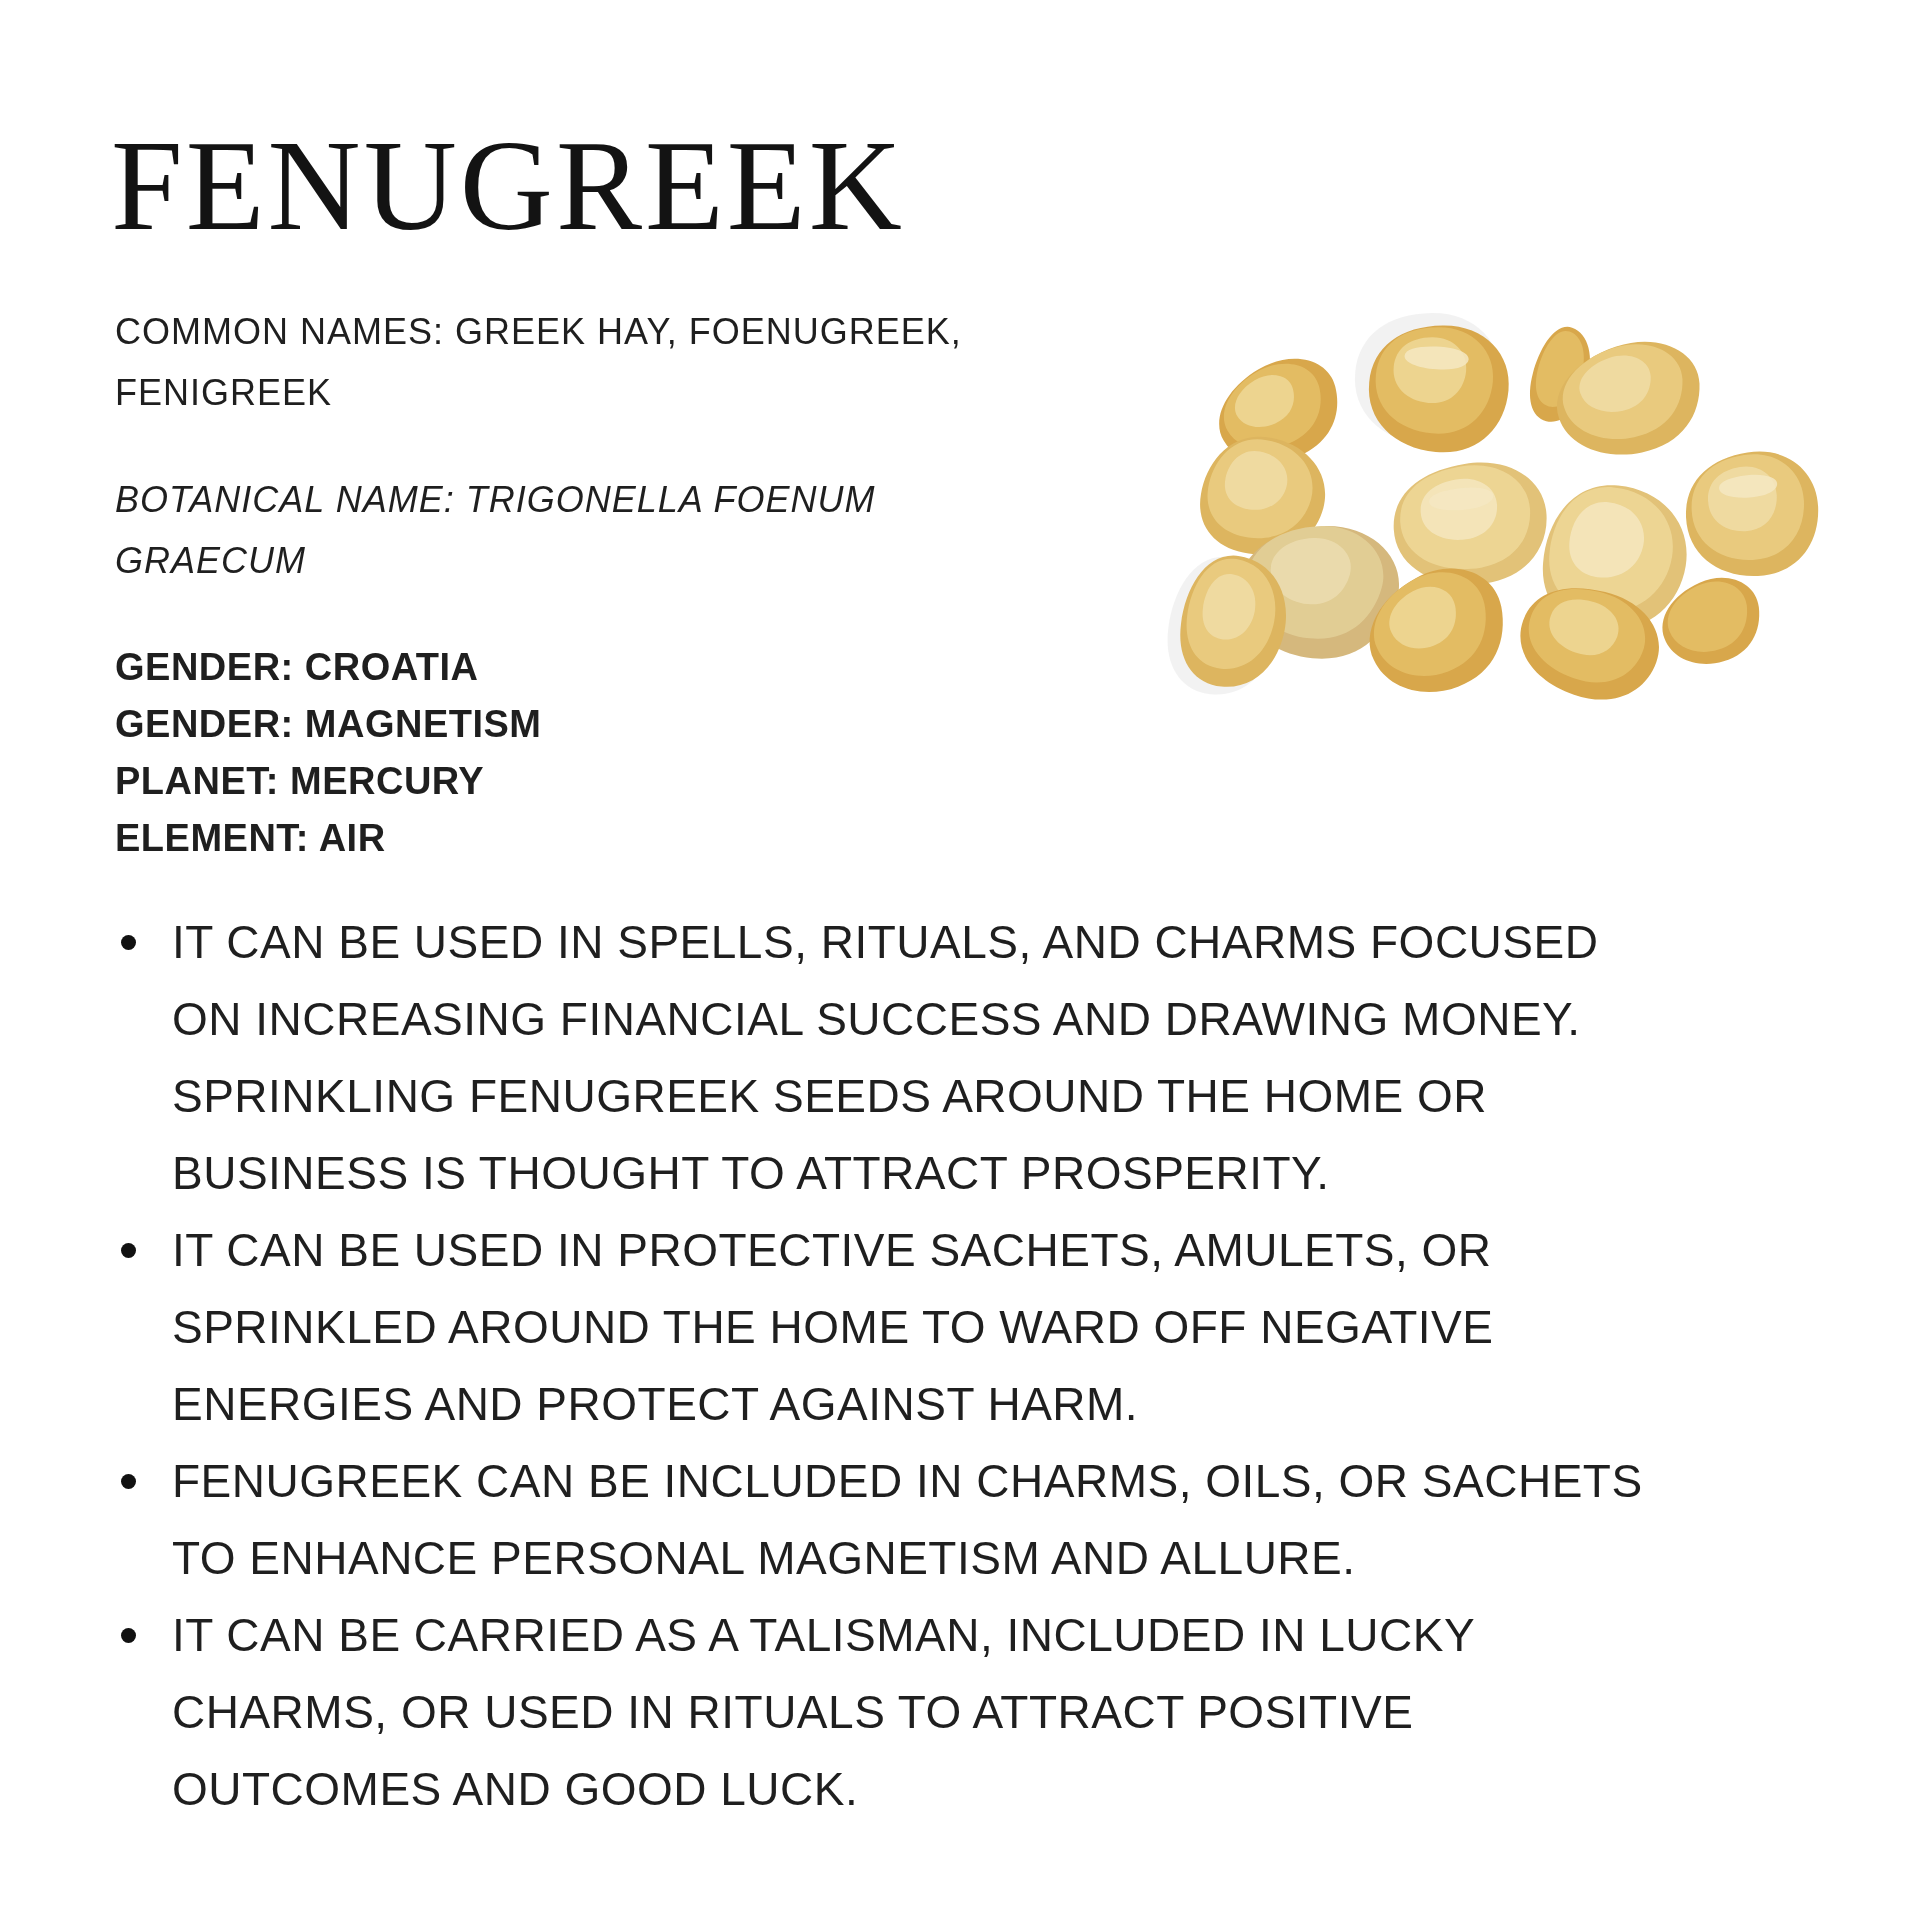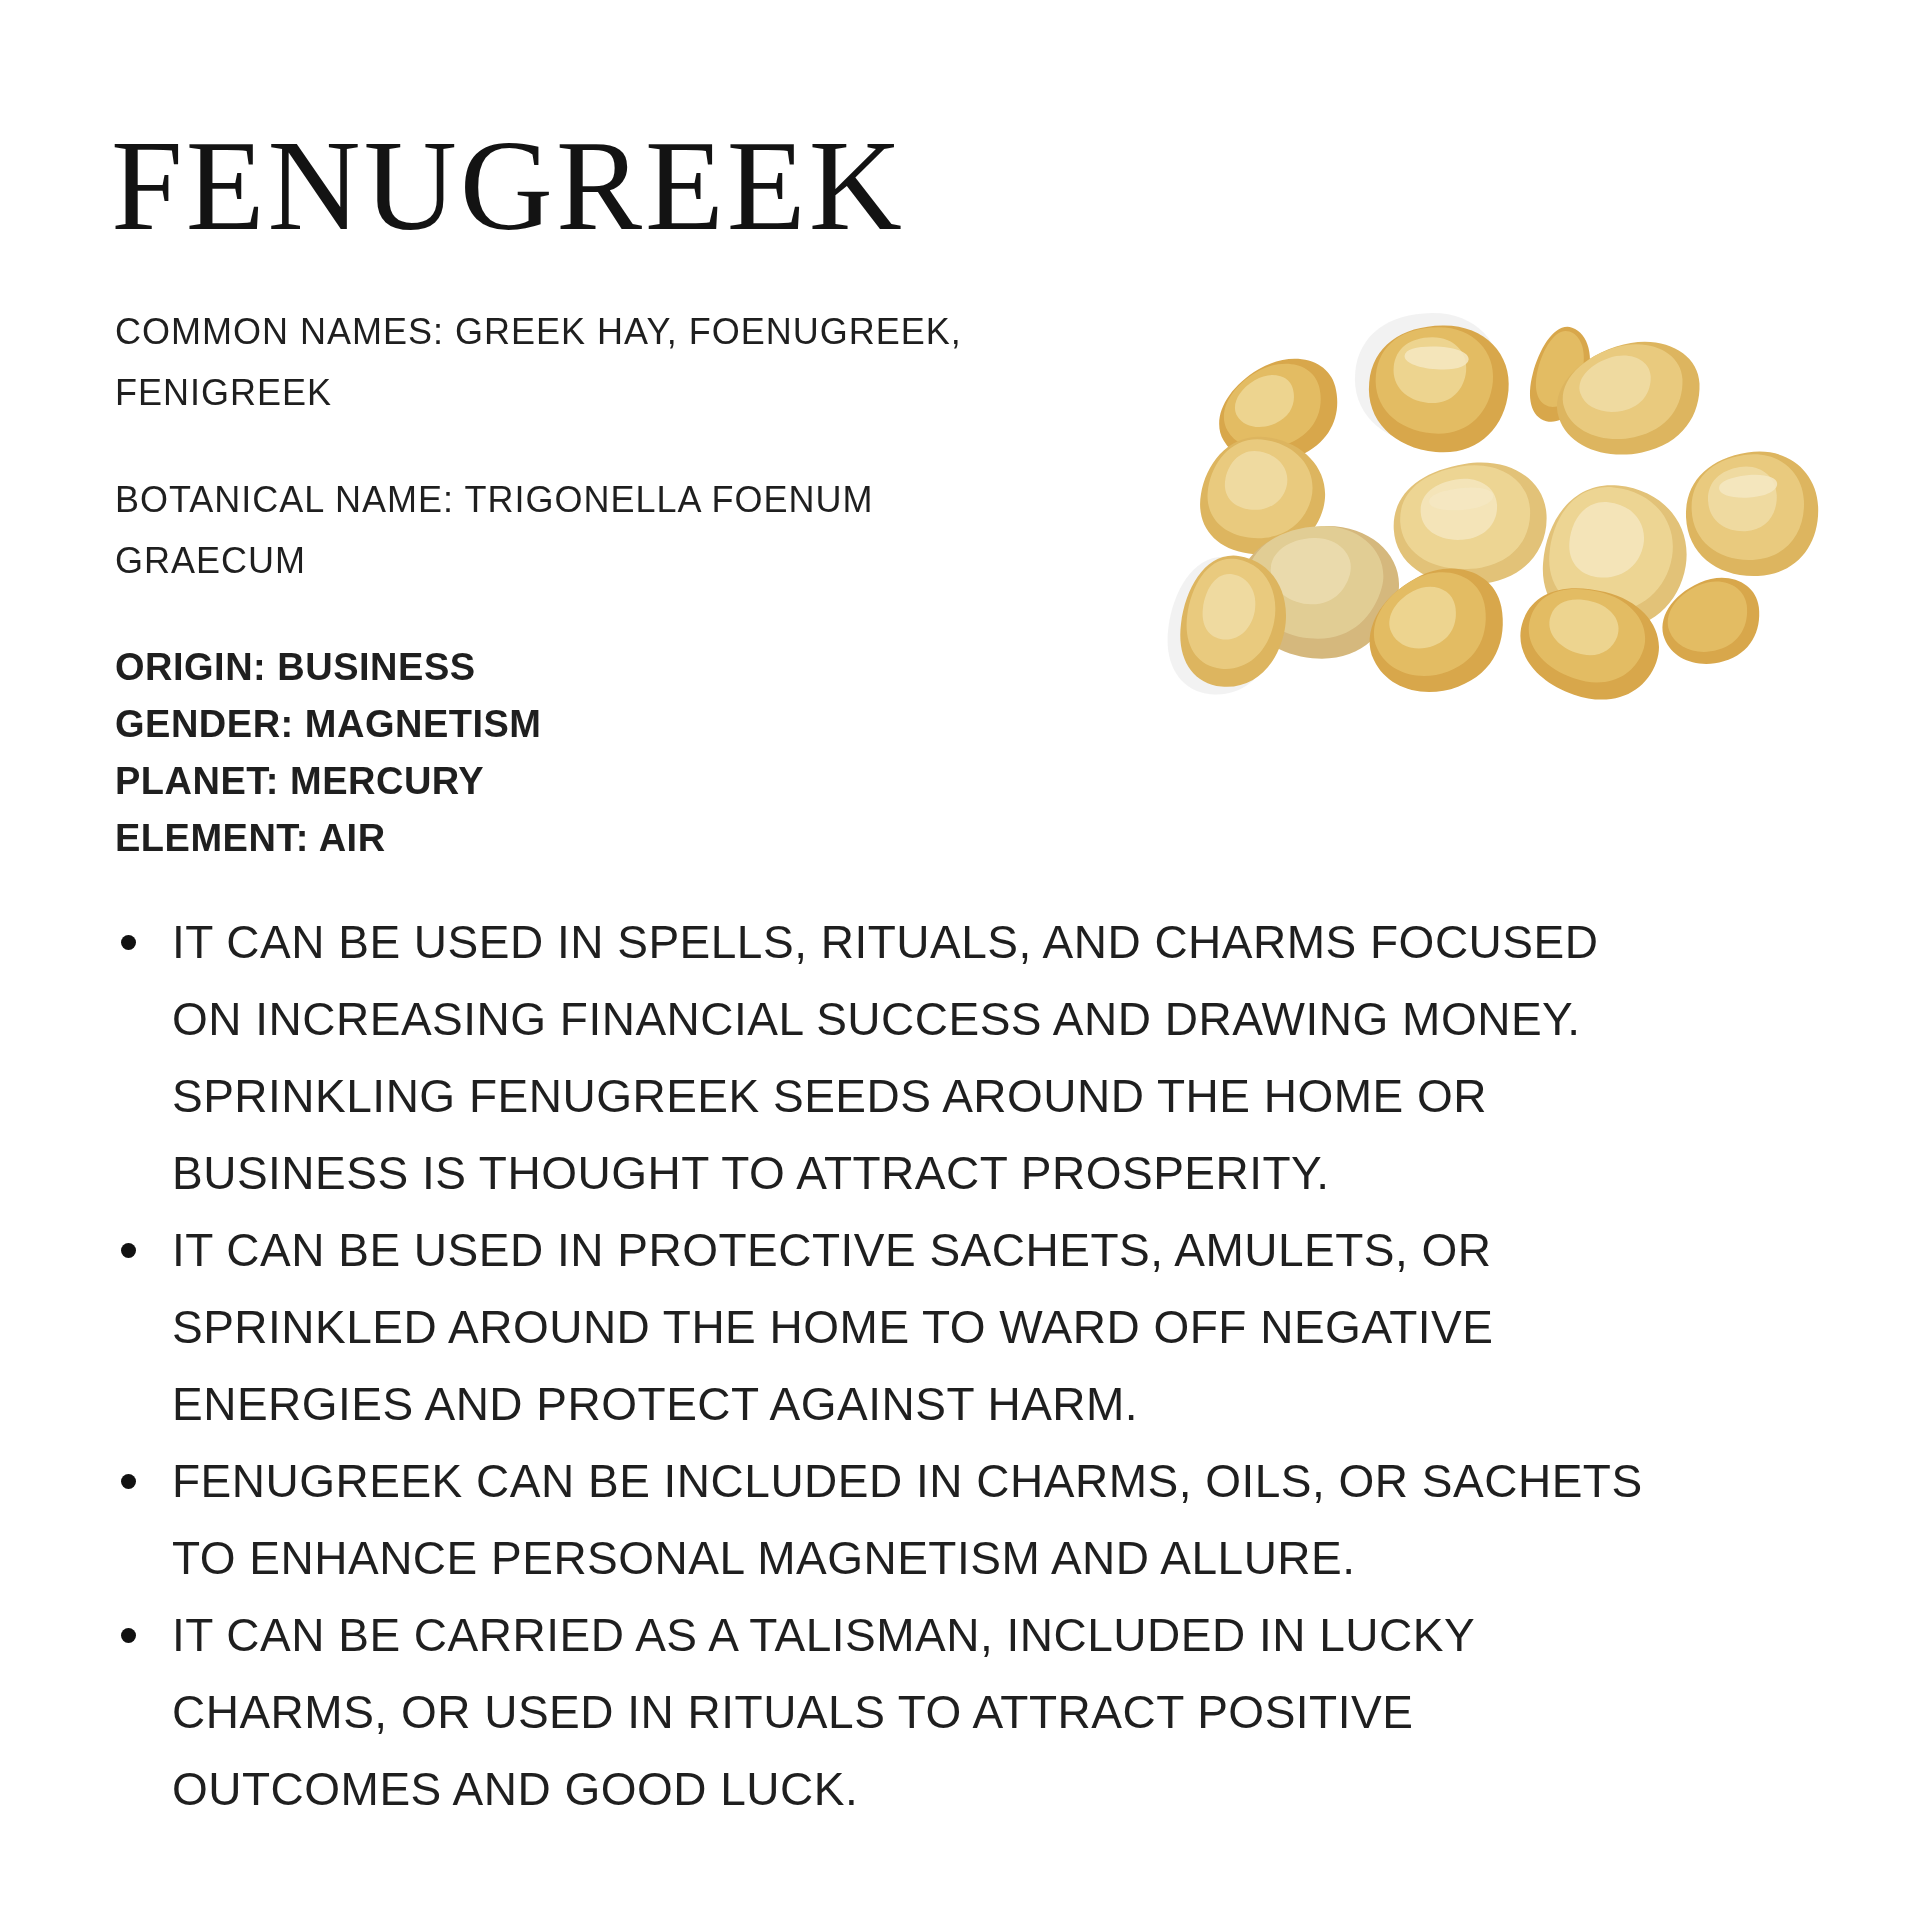--- a/index.html
+++ b/index.html
@@ -13,21 +13,21 @@
   .page{position:absolute;inset:0;}
   .title{
     position:absolute;left:111px;top:121px;margin:0;
     font-family:"Liberation Serif", serif;
     font-weight:400;font-size:129px;line-height:1;letter-spacing:3px;
     color:var(--page-title_color,#131313);
   }
   .pre{white-space:pre-line;}
   .intro{position:absolute;left:115px;margin:0;font-size:36px;line-height:61px;letter-spacing:1px;}
   .common{top:301px;}
-  .botanical{top:469px;}
+  .botanical{top:469px;font-style:italic;}
   .props{position:absolute;left:115px;top:639px;font-size:38px;font-weight:700;line-height:57px;letter-spacing:0.5px;}
   .props p{margin:0;}
   .uses{
     position:absolute;left:115px;top:904px;width:1733px;
     margin:0;padding:0;list-style:none;
     font-size:46px;line-height:77px;letter-spacing:0.5px;
   }
   .uses li{position:relative;padding-left:57px;}
   .uses li::before{
     content:"";position:absolute;left:6px;top:31px;width:15px;height:15px;
@@ -51,21 +51,21 @@
 
   <h1 class="title">FENUGREEK</h1>
 
   <p class="intro common pre">COMMON NAMES: GREEK HAY, FOENUGREEK,
 FENIGREEK</p>
 
   <p class="intro botanical pre">BOTANICAL NAME: TRIGONELLA FOENUM
 GRAECUM</p>
 
   <div class="props">
-    <p>ORIGIN: BUSINESS</p>
+    <p>GENDER: CROATIA</p>
     <p>GENDER: MAGNETISM</p>
     <p>PLANET: MERCURY</p>
     <p>ELEMENT: AIR</p>
   </div>
 
   <ul class="uses">
     <li class="pre">IT CAN BE USED IN SPELLS, RITUALS, AND CHARMS FOCUSED
 ON INCREASING FINANCIAL SUCCESS AND DRAWING MONEY.
 SPRINKLING FENUGREEK SEEDS AROUND THE HOME OR
 BUSINESS IS THOUGHT TO ATTRACT PROSPERITY.</li>

